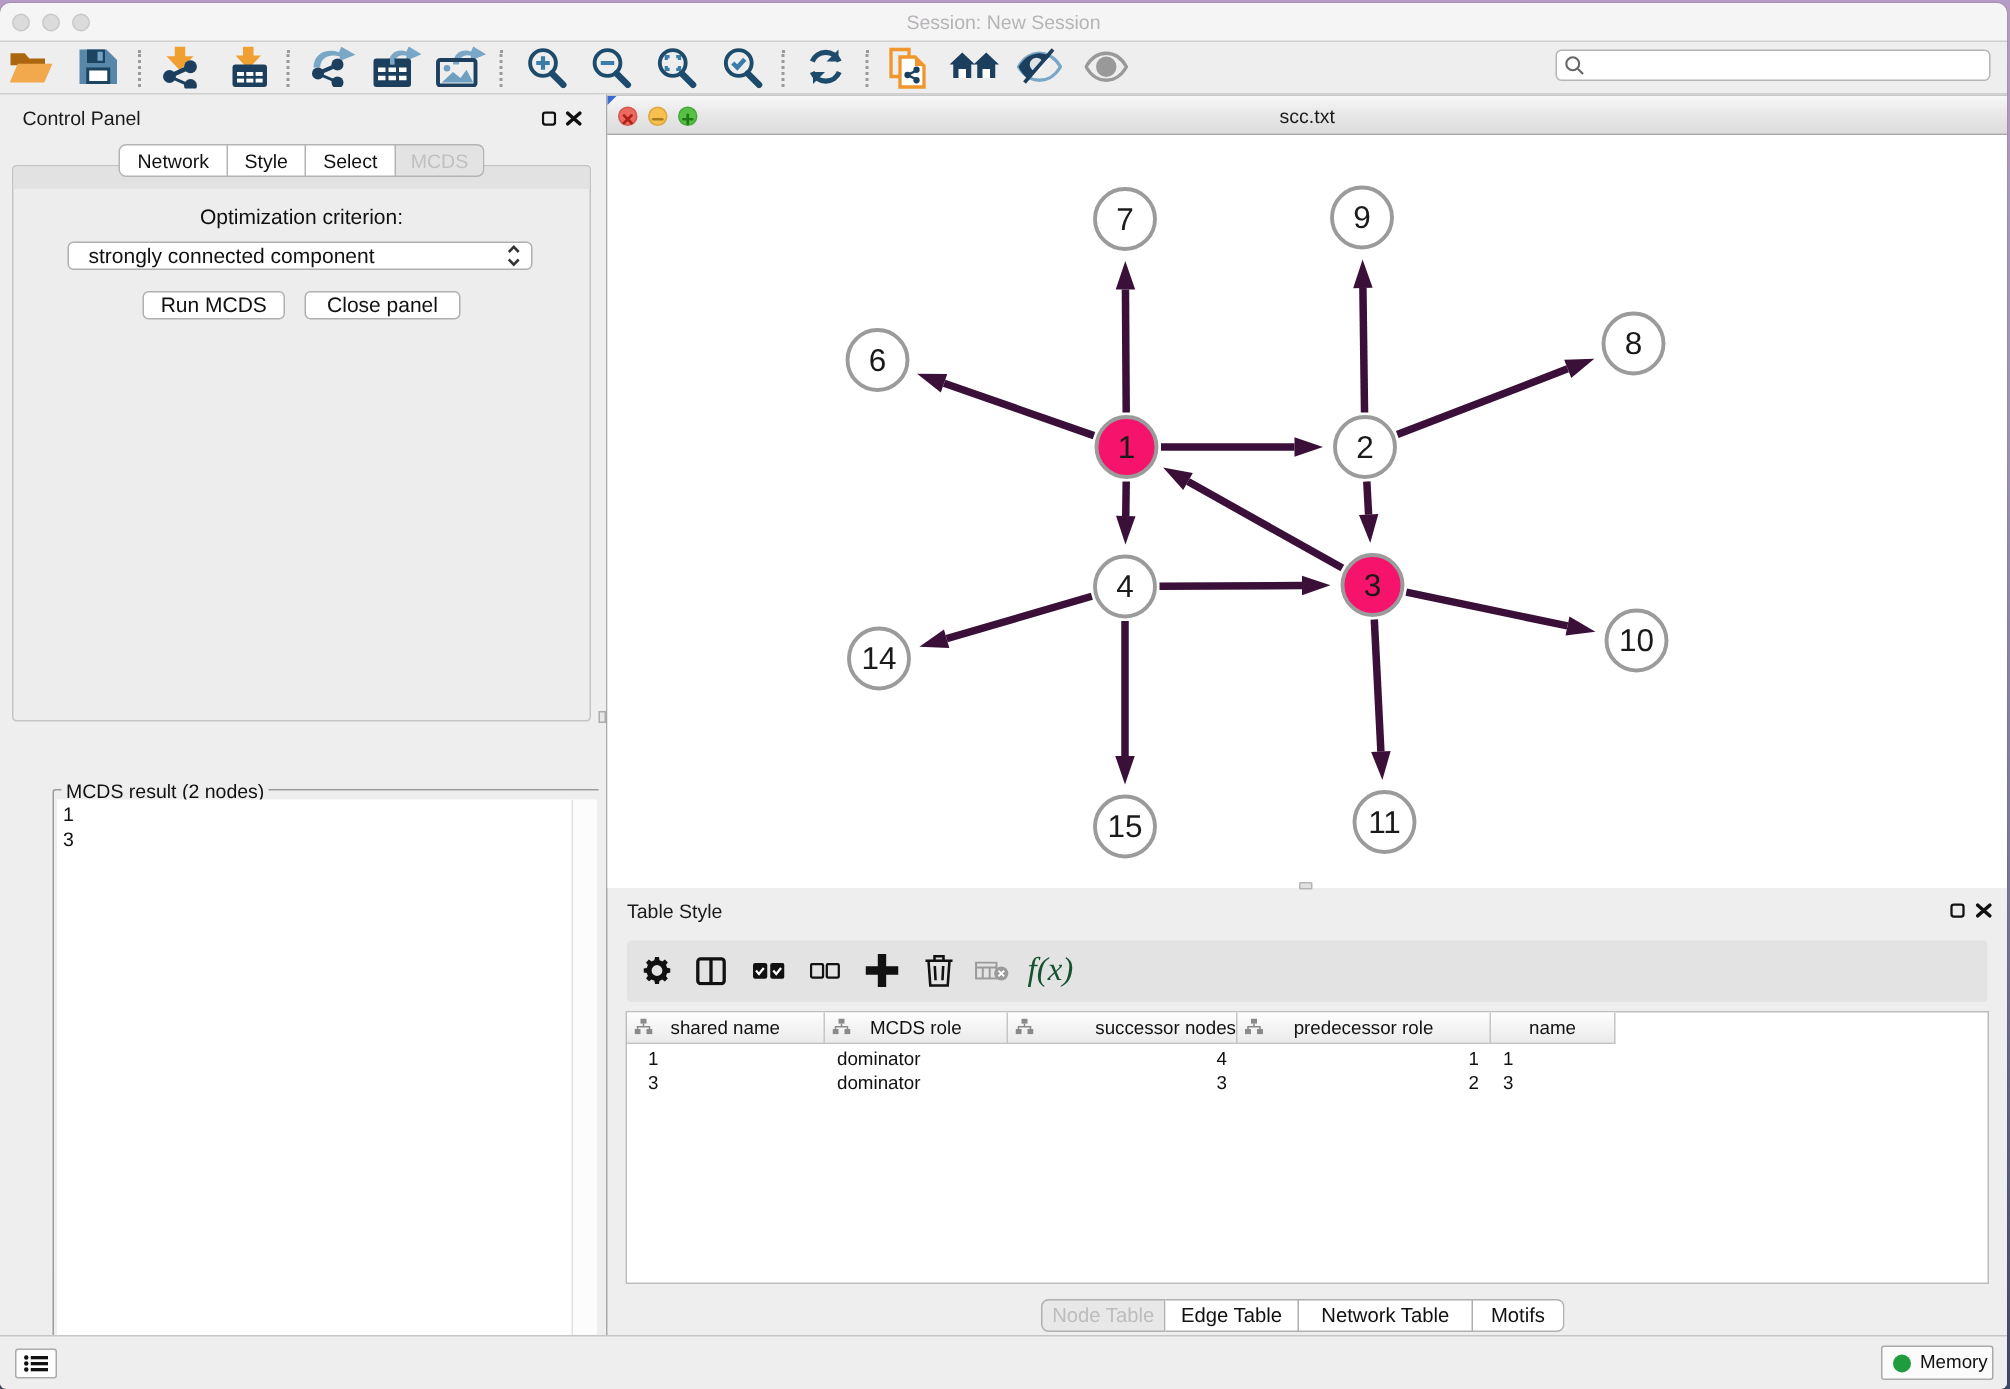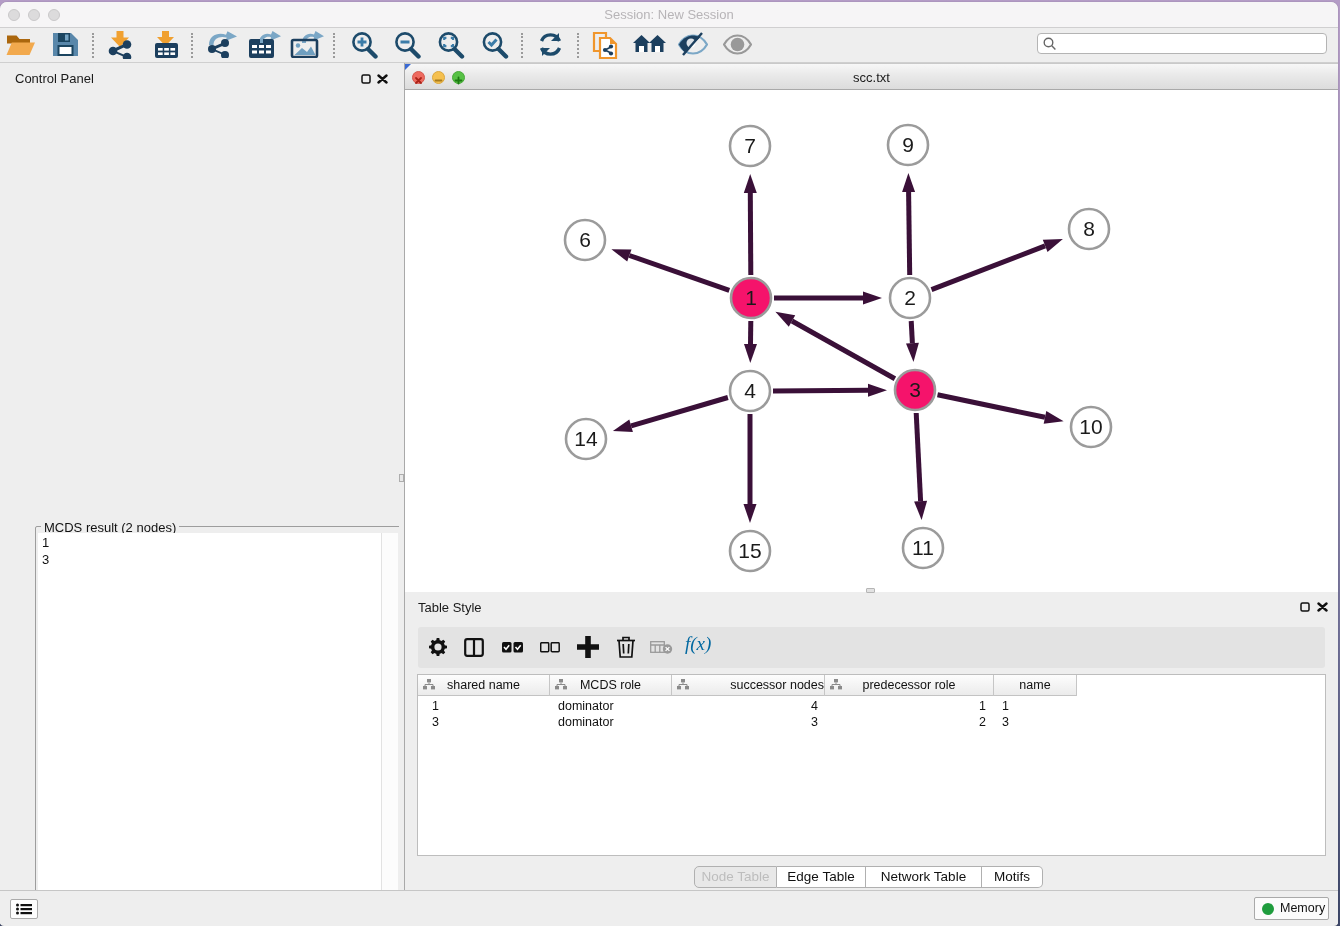--- a/index.html
+++ b/index.html
@@ -215,20 +215,35 @@
       </div>
   </div>
 
   <div id="cp-title">Control Panel</div>
   <svg style="position:absolute;left:361px;top:72px" width="10" height="10" viewBox="0 0 10 10">
       <rect x="1" y="1" width="8" height="8" rx="1.5" fill="none" stroke="#111" stroke-width="1.5"></rect>
     </svg>
   <svg style="position:absolute;left:377px;top:72px" width="11" height="10" viewBox="0 0 11 10">
       <path d="M1.5 1.5 L9.5 8.5 M9.5 1.5 L1.5 8.5" stroke="#111" stroke-width="2.4" stroke-linecap="round"></path>
     </svg>
+  <div id="cp-tabs">
+    <div class="cptab" style="left:0; width:73px; border-left:1px solid #b4b4b4; border-radius:5px 0 0 5px;">Network</div>
+    <div class="cptab" style="left:73px; width:52px;">Style</div>
+    <div class="cptab" style="left:125px; width:60px;">Select</div>
+    <div class="cptab" style="left:185px; width:59px; background:#e3e3e3; color:#c0c0c0; border-radius:0 5px 5px 0;">MCDS</div>
+  </div>
+  <div id="cp-panel">
+    <div id="cp-panel-top"></div>
+    <div id="opt-label">Optimization criterion:</div>
+    <div id="combo">strongly connected component<svg width="11" height="15" viewBox="0 0 11 15" style="position:absolute;right:6px;top:1px">
+          <path d="M2.2 5 L5.5 1.6 L8.8 5 M2.2 10 L5.5 13.4 L8.8 10" fill="none" stroke="#333" stroke-width="1.7"></path>
+        </svg></div>
+    <div class="btn" style="left:86px; width:95px;">Run MCDS</div>
+    <div class="btn" style="left:194px; width:104px;">Close panel</div>
+  </div>
   <div id="fieldset">
     <div id="fs-legend">MCDS result (2 nodes)</div>
     <div id="fs-text">1<br>3</div>
     <div id="fs-scroll"></div>
   </div>
 
   <div id="vdiv">
       <div id="vdiv-line"></div>
       <div id="vdiv-handle"></div>
     </div>
@@ -352,21 +367,21 @@
         </g>
       </svg>
     <svg style="position:absolute;left:232px;top:14px" width="23" height="13" viewBox="0 0 23 13">
         <g stroke="#9a9a9a" fill="none" stroke-width="1.3">
           <rect x=".7" y=".7" width="13.6" height="10.6"></rect>
           <path d="M.7 4 h13.6 M5.2 4 v7.3 M9.8 4 v7.3"></path>
         </g>
         <circle cx="17.5" cy="8" r="4.7" fill="#9a9a9a"></circle>
         <path d="M15.6 6.1 l3.8 3.8 M19.4 6.1 l-3.8 3.8" stroke="#fff" stroke-width="1.3"></path>
       </svg>
-    <div style="position:absolute;left:267px;top:6px;font-family:'Liberation Serif',serif;font-style:italic;font-size:19px;color:#0369a1;">f(x)</div>
+    <div style="position:absolute;left:267px;top:6px;font-family:'Liberation Serif',serif;font-style:italic;font-size:22px;color:#14532d;">f(x)</div>
   </div>
   <div id="tp-table">
     <div id="tp-thead">
       <div class="thcell" style="left:0; width:132px;">shared name</div>
       <div class="thcell" style="left:132px; width:122px;">MCDS role</div>
       <div class="thcell" style="left:254px; width:153px;text-align:right;">successor nodes</div>
       <div class="thcell" style="left:407px; width:169px;">predecessor role</div>
       <div class="thcell" style="left:576px; width:83px;">name</div>
       <svg class="colicon" style="left:5px" width="12" height="12" viewBox="0 0 12 12">
           <g fill="#8a8a8a">

